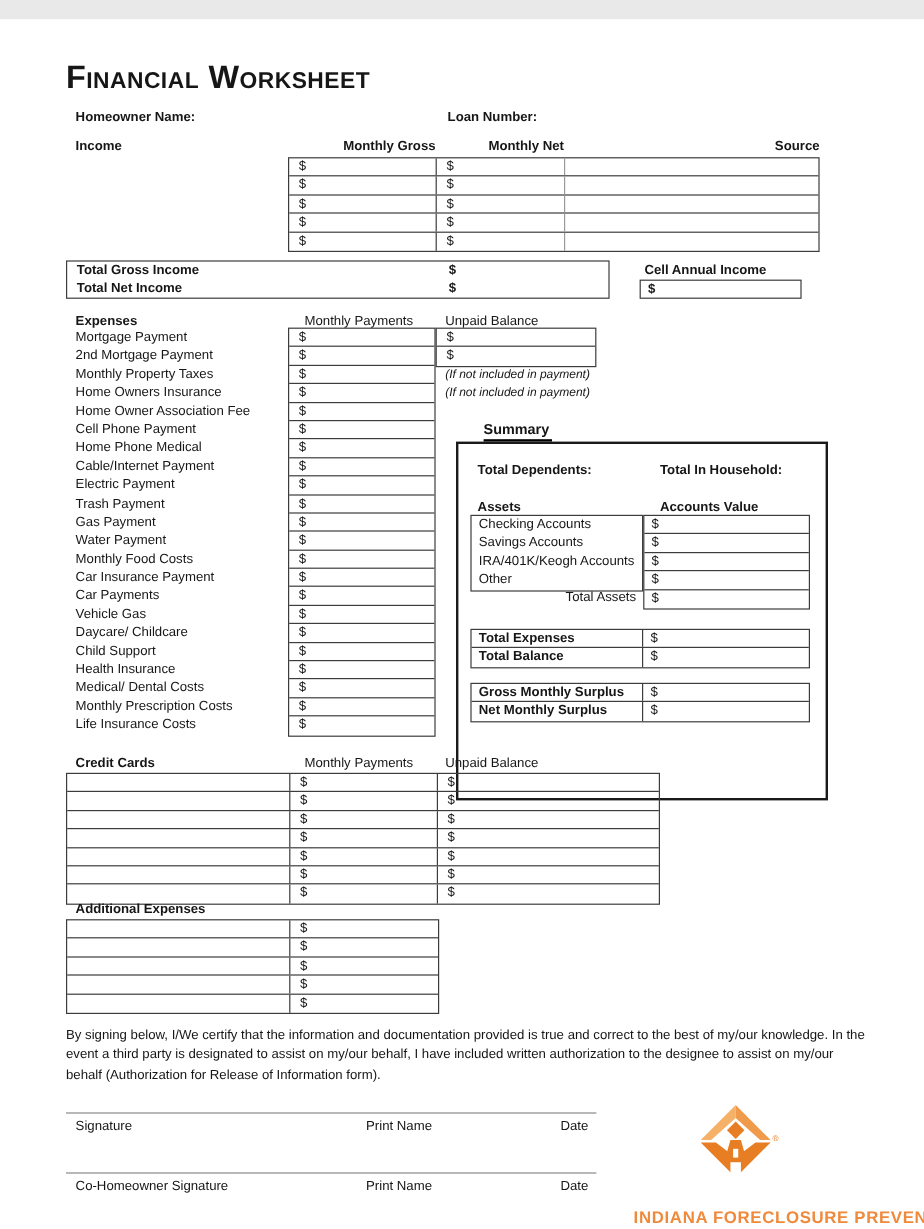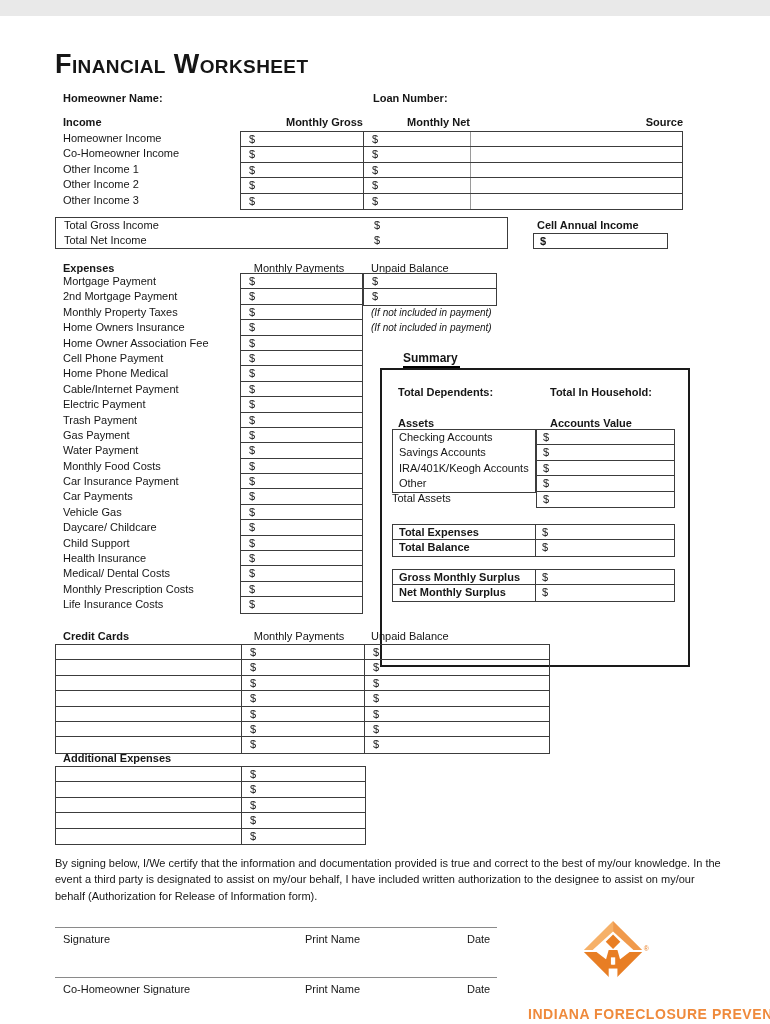--- a/index.html
+++ b/index.html
@@ -29,21 +29,21 @@
   #income-labels{left:63px;top:115px}
   #income-tbl{position:absolute;left:240px;top:115px;width:443px;border:1px solid #3c3c3c}
   .trow{display:flex;height:15.4px;border-bottom:1px solid #3c3c3c;line-height:14.4px}
   .trow:last-child{border-bottom:none}
   #income-tbl .c1{width:122px;padding-left:8px}
   #income-tbl .c2{width:107px;border-left:1px solid #3c3c3c;padding-left:8px}
   #income-tbl .c3{flex:1;border-left:1px solid #9a9a9a}
 
   
   #totals-box{position:absolute;left:55px;top:201px;width:453px;border:1px solid #3c3c3c}
-  .totals-row{display:flex;height:15.2px;line-height:15.2px;font-weight:normal}
+  .totals-row{display:flex;height:15.2px;line-height:15.2px;font-weight:bold}
   .totals-row .tl{width:318px;padding-left:8px}
   #annual-label{left:537px;top:203px}
   #annual-box{position:absolute;left:533px;top:217px;width:135px;height:16px;border:1px solid #3c3c3c;
               padding-left:6px;line-height:14px;font-weight:bold}
 
   
   #exp-h{left:63px;top:246px}
   #exp-mp{left:240px;top:246px;width:118px;text-align:center}
   #exp-ub{left:371px;top:246px}
   #exp-labels{left:63px;top:258px}
@@ -64,21 +64,21 @@
   #summary-box .in{position:absolute;white-space:nowrap}
   #dep-label{left:16px;top:16px}
   #household-label{left:168px;top:16px}
   #assets-h{left:16px;top:47px}
   #est-h{left:168px;top:47px}
   #assets-labels{position:absolute;left:10px;top:59px;width:144px;border:1px solid #3c3c3c}
   #assets-labels .acell{height:15.4px;line-height:14.4px;padding-left:6px;white-space:nowrap}
   #assets-values{position:absolute;left:154px;top:59px;width:139px;border:1px solid #3c3c3c}
   #assets-values .vcell{height:15.4px;line-height:14.4px;border-bottom:1px solid #3c3c3c;padding-left:6px}
   #assets-values .vcell:last-child{border-bottom:none}
-  #assets-total-label{position:absolute;left:10px;top:121px;width:138px;text-align:left;line-height:15.4px}
+  #assets-total-label{position:absolute;left:10px;top:121px;width:138px;text-align:right;line-height:15.4px}
   .sum-tbl{position:absolute;width:283px;border:1px solid #3c3c3c}
   #exp-totals{left:10px;top:154px}
   #surplus{left:10px;top:199px}
   .sum-tbl .st-row{display:flex;height:15.4px;line-height:14.4px;border-bottom:1px solid #3c3c3c}
   .sum-tbl .st-row:last-child{border-bottom:none}
   .sum-tbl .st-l{width:142px;padding-left:6px;font-weight:bold}
   .sum-tbl .st-v{flex:1;border-left:1px solid #3c3c3c;padding-left:6px}
 
   
   #cc-h{left:63px;top:614px}
@@ -118,32 +118,20 @@
   <div id="title">Financial Worksheet</div>
 
   <div class="hdr" id="homeowner-label">Homeowner Name:</div>
   <div class="hdr" id="loan-label">Loan Number:</div>
 
   <div class="hdr" id="income-h">Income</div>
   <div class="hdr ctr" id="mg-h">Monthly Gross</div>
   <div class="hdr ctr" id="mn-h">Monthly Net</div>
   <div class="hdr ctr" id="src-h">Source</div>
 
-  <div class="stack" id="income-labels">
-
-      <div class="lbl">Homeowner Income</div>
-
-      <div class="lbl">Co-Homeowner Income</div>
-
-      <div class="lbl">Other Income 1</div>
-
-      <div class="lbl">Other Income 2</div>
-
-      <div class="lbl">Other Income 3</div>
-    </div>
 
   <div id="income-tbl">
 
       <div class="trow">
         <div class="c1">$</div>
         <div class="c2">$</div>
         <div class="c3"></div>
       </div>
 
       <div class="trow">

